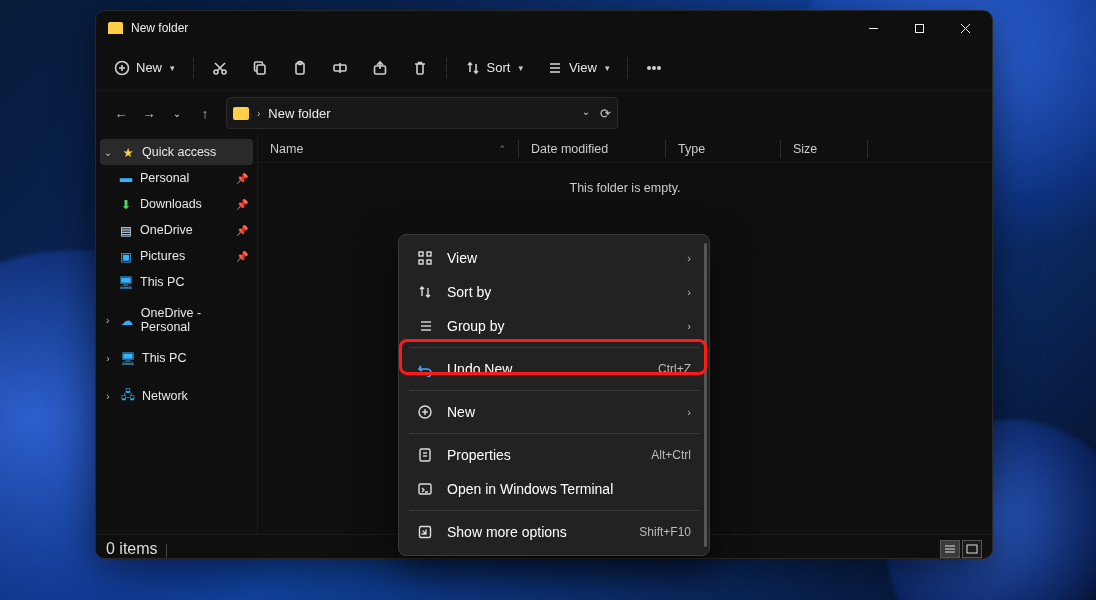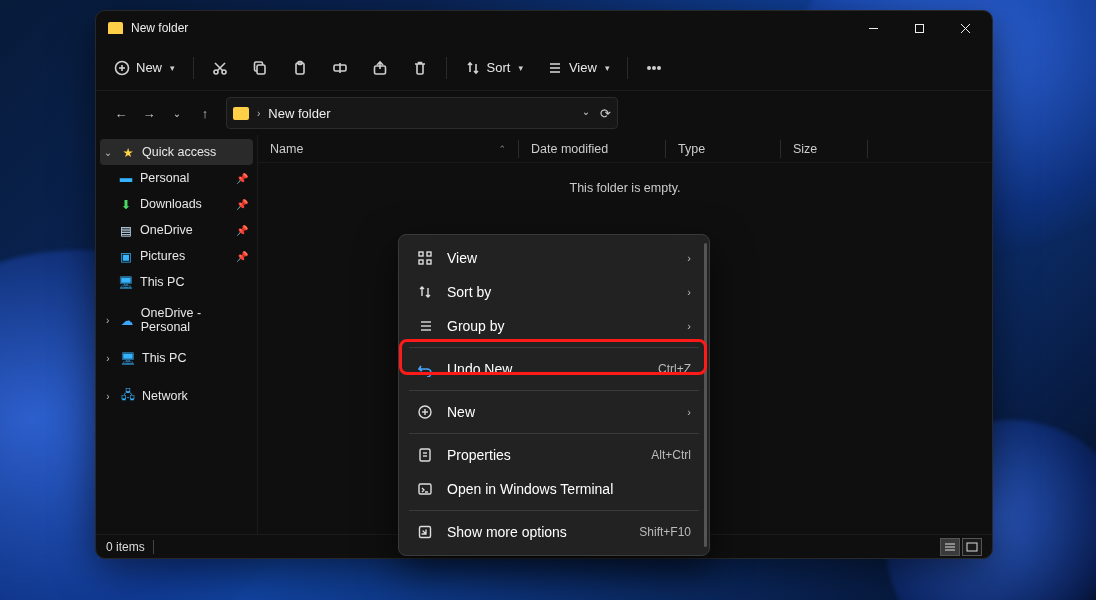--- a/index.html
+++ b/index.html
@@ -66,21 +66,21 @@
 
 .context{position:absolute;left:398px;top:234px;width:312px;background:#222;border:1px solid #3a3a3a;border-radius:8px;padding:6px;box-shadow:0 14px 40px rgba(0,0,0,.6);}
 .ci{height:34px;border-radius:5px;display:flex;align-items:center;gap:14px;padding:0 12px;color:#fff;font-size:14px;}
 .ci .l-ico{width:16px;color:#ddd;display:flex;}
 .ci .r{margin-left:auto;color:#bbb;font-size:12px;}
 .ci .r.chev{font-size:11px;}
 .hrl{height:1px;background:#3a3a3a;margin:4px 4px;}
 .hl{position:absolute;border:3px solid #ff1a1a;border-radius:8px;pointer-events:none;}
 .cscroll{position:absolute;right:2px;top:8px;bottom:8px;width:3px;background:#555;border-radius:2px;}
 
-.status{height:24px;border-top:1px solid #1c1c1c;display:flex;align-items:center;padding:0 10px;color:#ddd;font-size:12px;}
+.status{height:24px;border-top:1px solid #1c1c1c;display:flex;align-items:flex-end;padding:0 10px;color:#ddd;font-size:16px;}
 .status .vbtns{margin-left:auto;display:flex;gap:2px;}
 .vb{width:20px;height:18px;border:1px solid #555;display:flex;align-items:center;justify-content:center;background:#1a1a1a;}
 .vb.active{background:#3a3a3a;}
 .statsep{width:1px;height:14px;background:#444;margin:0 8px;}
 </style>
 </head>
 <body>
 
 <div class="swirl s1"></div>
 <div class="swirl s2"></div>

